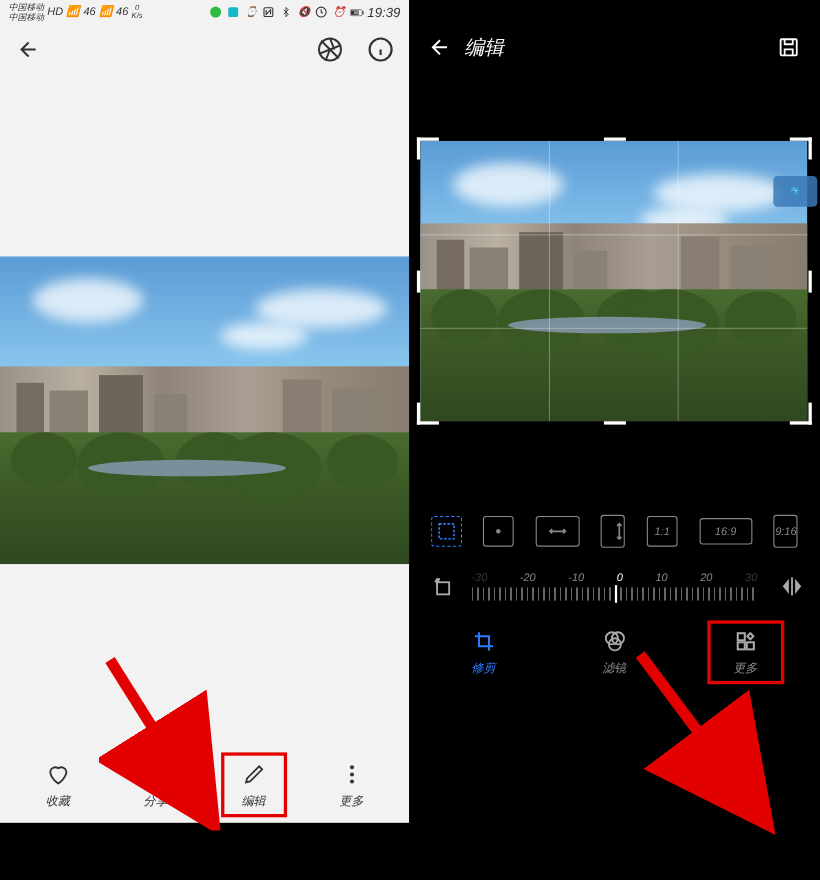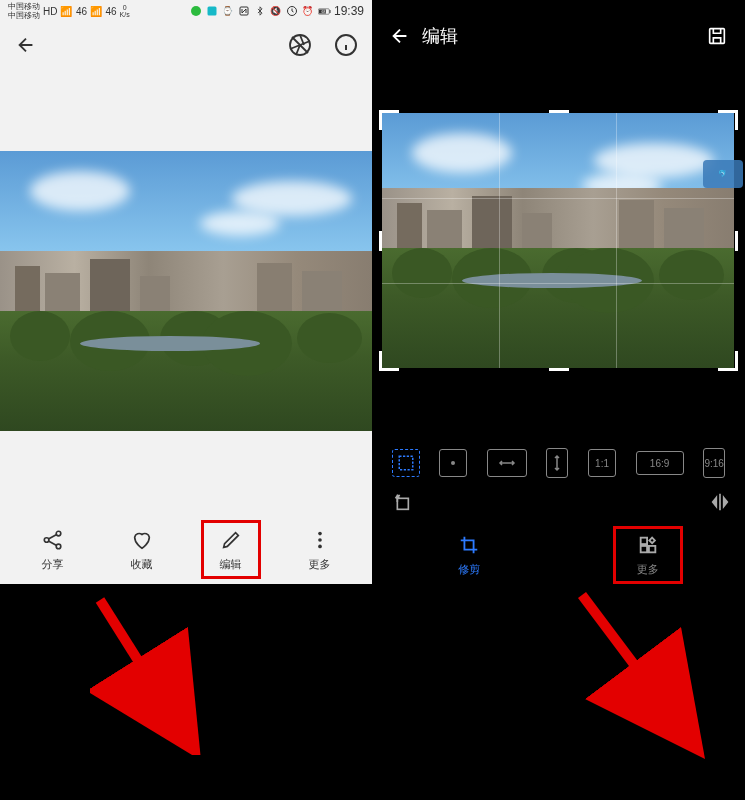--- a/index.html
+++ b/index.html
@@ -1,17 +1,17 @@
 <!DOCTYPE html>
 <html><head>
 <meta charset="utf-8">
 <style>
 * { margin: 0; padding: 0; box-sizing: border-box; }
 body { font-family: -apple-system, "Helvetica Neue", Arial, sans-serif; width: 745px; height: 800px; display: flex; background: #000; position: relative; }
-.panel { height: 584px; display: flex; flex-direction: column; position: relative; }
+.panel { height: 748px; display: flex; flex-direction: column; position: relative; font-style: italic; }
 .panel-left { width: 372px; background: #f2f2f2; }
 .panel-right { width: 373px; background: #000; }
 
 
 .statusbar { height: 22px; display: flex; align-items: center; justify-content: space-between; padding: 0 8px; font-size: 9px; color: #333; }
 .statusbar-left, .statusbar-right { display: flex; align-items: center; gap: 3px; }
 .carrier { font-size: 8px; line-height: 8px; }
 .carrier-stack { display: flex; flex-direction: column; gap: 1px; }
 .signal { font-size: 10px; }
 .ks { display: flex; flex-direction: column; font-size: 7px; line-height: 7px; align-items: center; }
@@ -76,21 +76,21 @@
 .gv1 { left: 33.3%; top: 0; bottom: 0; width: 1px; }
 .gv2 { left: 66.6%; top: 0; bottom: 0; width: 1px; }
 .gh1 { top: 33.3%; left: 0; right: 0; height: 1px; }
 .gh2 { top: 66.6%; left: 0; right: 0; height: 1px; }
 
 
 .ratio-row { display: flex; align-items: center; justify-content: space-around; padding: 0 10px; margin-top: 80px; height: 40px; }
 .ratio-btn { width: 40px; height: 28px; border: 1.5px solid #888; border-radius: 3px; display: flex; align-items: center; justify-content: center; color: #888; font-size: 10px; position: relative; }
 .ratio-btn.active { border-color: #2d7bff; color: #2d7bff; border-style: dashed; }
 .ratio-btn.sq { width: 28px; }
-.ratio-narrow { width: 22px; height: 30px; }
+.ratio-narrow { width: 22px; height: 30px; justify-content: flex-end; }
 .ratio-wide { width: 48px; height: 24px; }
 
 
 .ruler-row { display: flex; align-items: center; justify-content: center; position: relative; height: 40px; margin-top: 10px; padding: 0 12px; }
 .rotate-reset { position: absolute; left: 18px; color: #888; }
 .mirror { position: absolute; right: 14px; color: #888; }
 .ruler { flex: 1; max-width: 260px; display: flex; flex-direction: column; align-items: center; }
 .ruler-nums { display: flex; justify-content: space-between; width: 100%; color: #888; font-size: 10px; }
 .ruler-ticks { width: 100%; height: 12px; background: repeating-linear-gradient(to right, #666 0, #666 1px, transparent 1px, transparent 5px); margin-top: 3px; position: relative; }
 .ruler-center { position: absolute; left: 50%; top: -2px; width: 2px; height: 16px; background: #fff; }
@@ -218,35 +218,35 @@
           <div class="tree t5"></div>
       </div>
       <div class="water"></div>
     </div>
   </div>
 
   <div class="bottom-bar">
     <div class="bbtn">
       <div class="bbtn-icon">
         <svg width="22" height="22" viewBox="0 0 24 24" fill="none" stroke="#333" stroke-width="1.8">
+            <path d="M12 21s-8-5-8-12a5 5 0 0 1 8-3 5 5 0 0 1 8 3c0 7-8 12-8 12z"></path>
+          </svg>
+      </div>
+      <span class="bbtn-label">收藏</span>
+    </div>
+    <div class="bbtn">
+      <div class="bbtn-icon">
+        <svg width="22" height="22" viewBox="0 0 24 24" fill="none" stroke="#333" stroke-width="1.8">
             <circle cx="5" cy="12" r="2.5"></circle>
             <circle cx="18" cy="5" r="2.5"></circle>
             <circle cx="18" cy="19" r="2.5"></circle>
             <path d="M7 11l9-5M7 13l9 5"></path>
           </svg>
       </div>
       <span class="bbtn-label">分享</span>
-    </div>
-    <div class="bbtn">
-      <div class="bbtn-icon">
-        <svg width="22" height="22" viewBox="0 0 24 24" fill="none" stroke="#333" stroke-width="1.8">
-            <path d="M12 21s-8-5-8-12a5 5 0 0 1 8-3 5 5 0 0 1 8 3c0 7-8 12-8 12z"></path>
-          </svg>
-      </div>
-      <span class="bbtn-label">收藏</span>
     </div>
     <div class="bbtn highlight-red">
       <div class="bbtn-icon">
         <svg width="22" height="22" viewBox="0 0 24 24" fill="none" stroke="#333" stroke-width="1.8">
             <path d="M4 20l4-1L20 7l-3-3L5 16l-1 4z"></path>
           </svg>
       </div>
       <span class="bbtn-label">编辑</span>
     </div>
     <div class="bbtn">
@@ -360,35 +360,59 @@
       </div>
   </div>
 
   <div class="ruler-row">
     <div class="rotate-reset">
       <svg width="22" height="22" viewBox="0 0 24 24" fill="none" stroke="#aaa" stroke-width="1.8">
           <rect x="8" y="8" width="12" height="12"></rect>
           <path d="M8 12V5h3M6 8l2-3 2 3"></path>
         </svg>
     </div>
+    <div class="ruler">
+      <div class="ruler-nums">
+        <span style="opacity:.4">-30</span>
+        <span>-20</span>
+        <span>-10</span>
+        <span style="color:#fff">0</span>
+        <span>10</span>
+        <span>20</span>
+        <span style="opacity:.4">30</span>
+      </div>
+      <div class="ruler-ticks">
+          <div class="ruler-center"></div>
+        </div>
+    </div>
     <div class="mirror">
       <svg width="22" height="22" viewBox="0 0 24 24" fill="none" stroke="#aaa" stroke-width="1.8">
           <path d="M12 3v18M8 7l-4 5 4 5zM16 7l4 5-4 5z" fill="#aaa"></path>
         </svg>
     </div>
   </div>
 
   <div class="edit-tabs">
     <div class="etab active">
       <div class="etab-icon">
         <svg width="22" height="22" viewBox="0 0 24 24" fill="none" stroke="#2d7bff" stroke-width="2">
             <path d="M7 3v14h14M17 21V7H3"></path>
           </svg>
       </div>
       <span class="etab-label">修剪</span>
+    </div>
+    <div class="etab">
+      <div class="etab-icon">
+        <svg width="22" height="22" viewBox="0 0 24 24" fill="none" stroke="#aaa" stroke-width="1.8">
+            <circle cx="9" cy="9" r="6"></circle>
+            <circle cx="15" cy="9" r="6"></circle>
+            <circle cx="12" cy="15" r="6"></circle>
+          </svg>
+      </div>
+      <span class="etab-label">滤镜</span>
     </div>
     <div class="etab highlight-red">
       <div class="etab-icon">
         <svg width="22" height="22" viewBox="0 0 24 24" fill="none" stroke="#aaa" stroke-width="2">
             <rect x="4" y="4" width="7" height="7"></rect>
             <rect x="4" y="13" width="7" height="7"></rect>
             <rect x="13" y="13" width="7" height="7"></rect>
             <path d="M16.5 4l3 3-3 3-3-3z"></path>
           </svg>
       </div>

